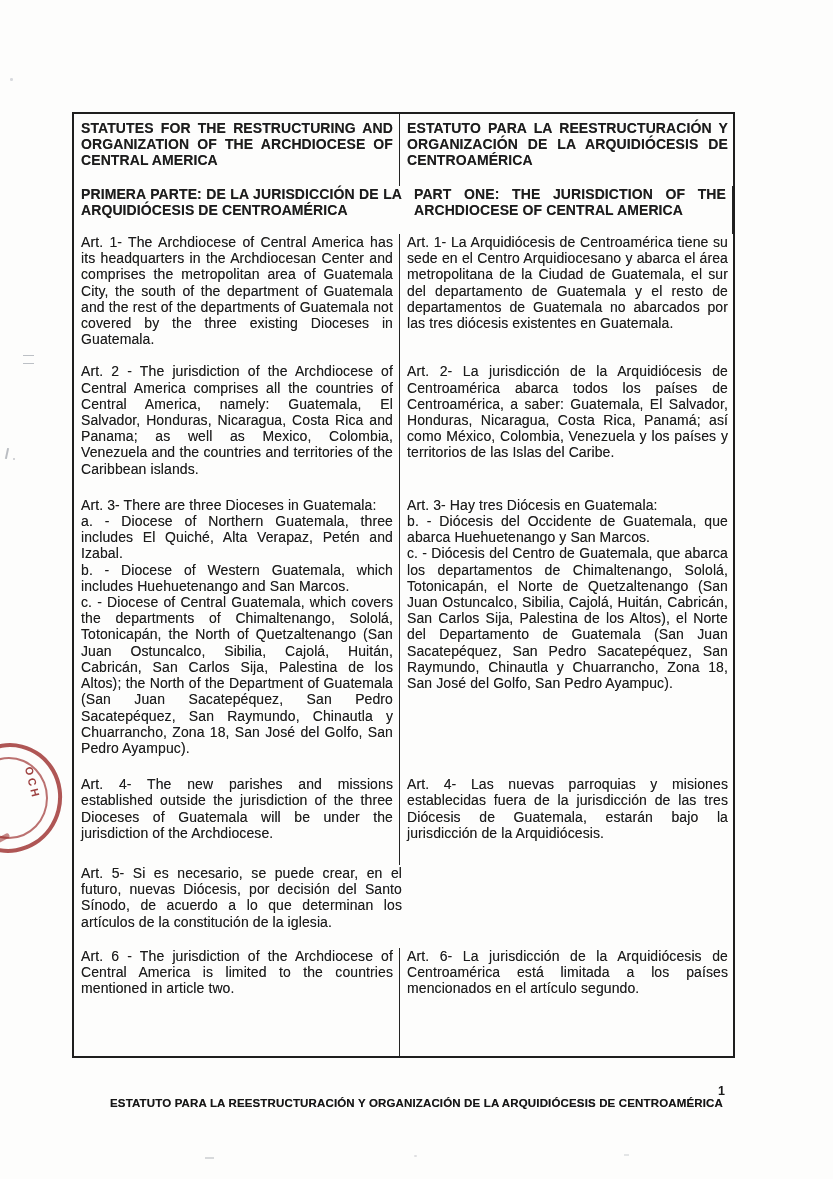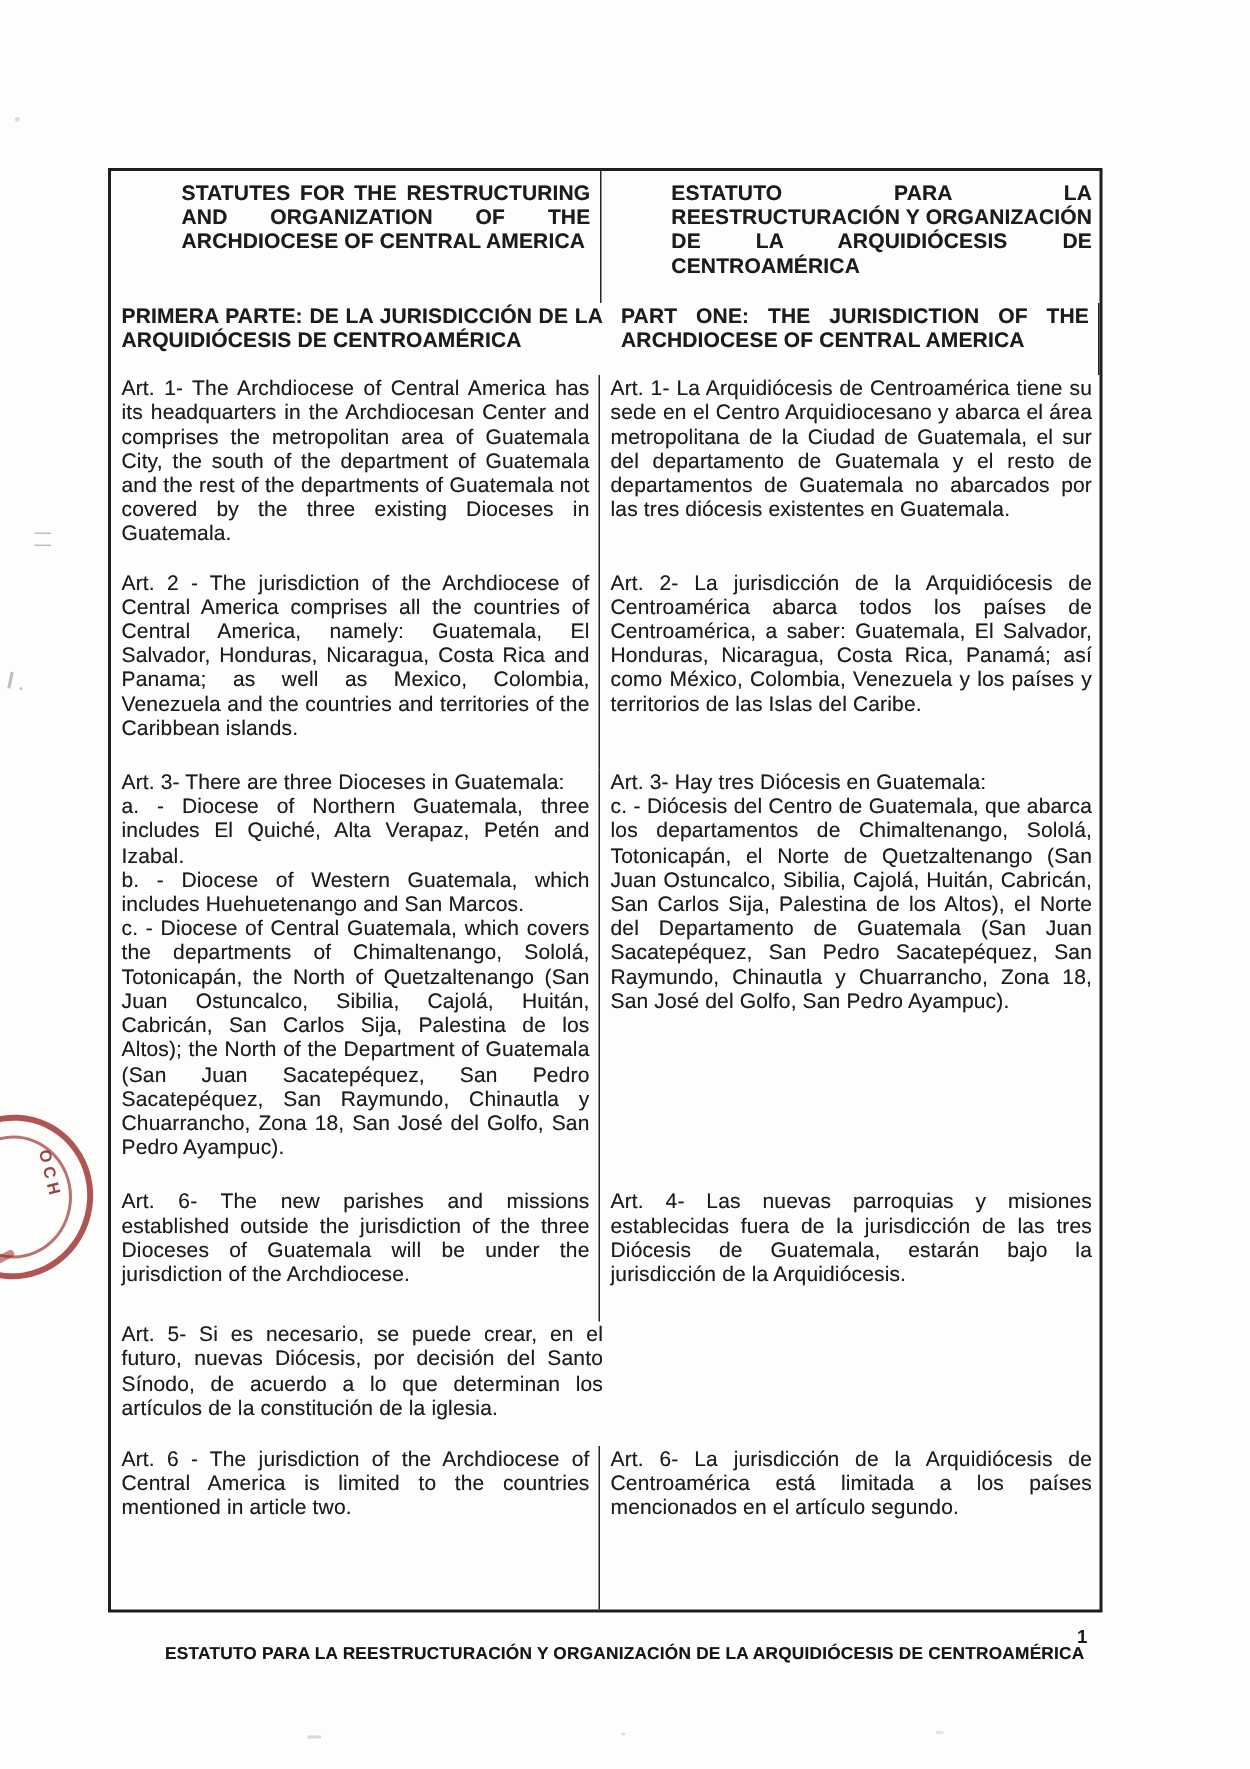--- a/index.html
+++ b/index.html
@@ -20,21 +20,21 @@
   .row{display:flex;}
   .cell{
     box-sizing:border-box;
     text-align:justify;
     font-size:14px;line-height:16.2px;
     letter-spacing:.1px;
     text-shadow:0 0 .35px rgba(0,0,0,.45);
   }
   .cell.en{width:326px;border-right:1.7px solid #242424;padding:0 6px 0 7px;}
   .cell.es{width:333px;padding:0 5px 0 7px;}
-  .row.first .cell{padding-top:6px;margin-left:40px;}
+  .row.first .cell{padding-top:6px;}
   .cell p{margin:0;}
   .bold p{font-weight:bold;}
   
   .g17 .cell{padding-bottom:17px;}
   .g16 .cell{padding-bottom:16px;}
   .g20 .cell{padding-bottom:20px;}
   .g24 .cell{padding-bottom:24px;}
   .g18 .cell{padding-bottom:18px;}
   .last .cell{padding-bottom:60px;}
   
@@ -124,27 +124,28 @@
 
     <div class="row g20">
       <div class="cell en">
         <p>Art. 3- There are three Dioceses in Guatemala:</p>
         <p>a. - Diocese of Northern Guatemala, three includes El Quiché, Alta Verapaz, Petén and Izabal.</p>
         <p>b. - Diocese of Western Guatemala, which includes Huehuetenango and San Marcos.</p>
         <p>c. - Diocese of Central Guatemala, which covers the departments of Chimaltenango, Sololá, Totonicapán, the North of Quetzaltenango (San Juan Ostuncalco, Sibilia, Cajolá, Huitán, Cabricán, San Carlos Sija, Palestina de los Altos); the North of the Department of Guatemala (San Juan Sacatepéquez, San Pedro Sacatepéquez, San Raymundo, Chinautla y Chuarrancho, Zona 18, San José del Golfo, San Pedro Ayampuc).</p>
       </div>
       <div class="cell es">
         <p>Art. 3- Hay tres Diócesis en Guatemala:</p>
+        <p>b. - Diócesis del Occidente de Guatemala, que abarca Huehuetenango y San Marcos.</p>
         <p>c. - Diócesis del Centro de Guatemala, que abarca los departamentos de Chimaltenango, Sololá, Totonicapán, el Norte de Quetzaltenango (San Juan Ostuncalco, Sibilia, Cajolá, Huitán, Cabricán, San Carlos Sija, Palestina de los Altos), el Norte del Departamento de Guatemala (San Juan Sacatepéquez, San Pedro Sacatepéquez, San Raymundo, Chinautla y Chuarrancho, Zona 18, San José del Golfo, San Pedro Ayampuc).</p>
       </div>
     </div>
 
     <div class="row g24">
       <div class="cell en">
-        <p>Art. 6- The new parishes and missions established outside the jurisdiction of the three Dioceses of Guatemala will be under the jurisdiction of the Archdiocese.</p>
+        <p>Art. 4- The new parishes and missions established outside the jurisdiction of the three Dioceses of Guatemala will be under the jurisdiction of the Archdiocese.</p>
       </div>
       <div class="cell es">
         <p>Art. 4- Las nuevas parroquias y misiones establecidas fuera de la jurisdicción de las tres Diócesis de Guatemala, estarán bajo la jurisdicción de la Arquidiócesis.</p>
       </div>
     </div>
 
     <div class="row g18">
       <div class="cell es">
         <p>Art. 5- Si es necesario, se puede crear, en el futuro, nuevas Diócesis, por decisión del Santo Sínodo, de acuerdo a lo que determinan los artículos de la constitución de la iglesia.</p>
       </div>

